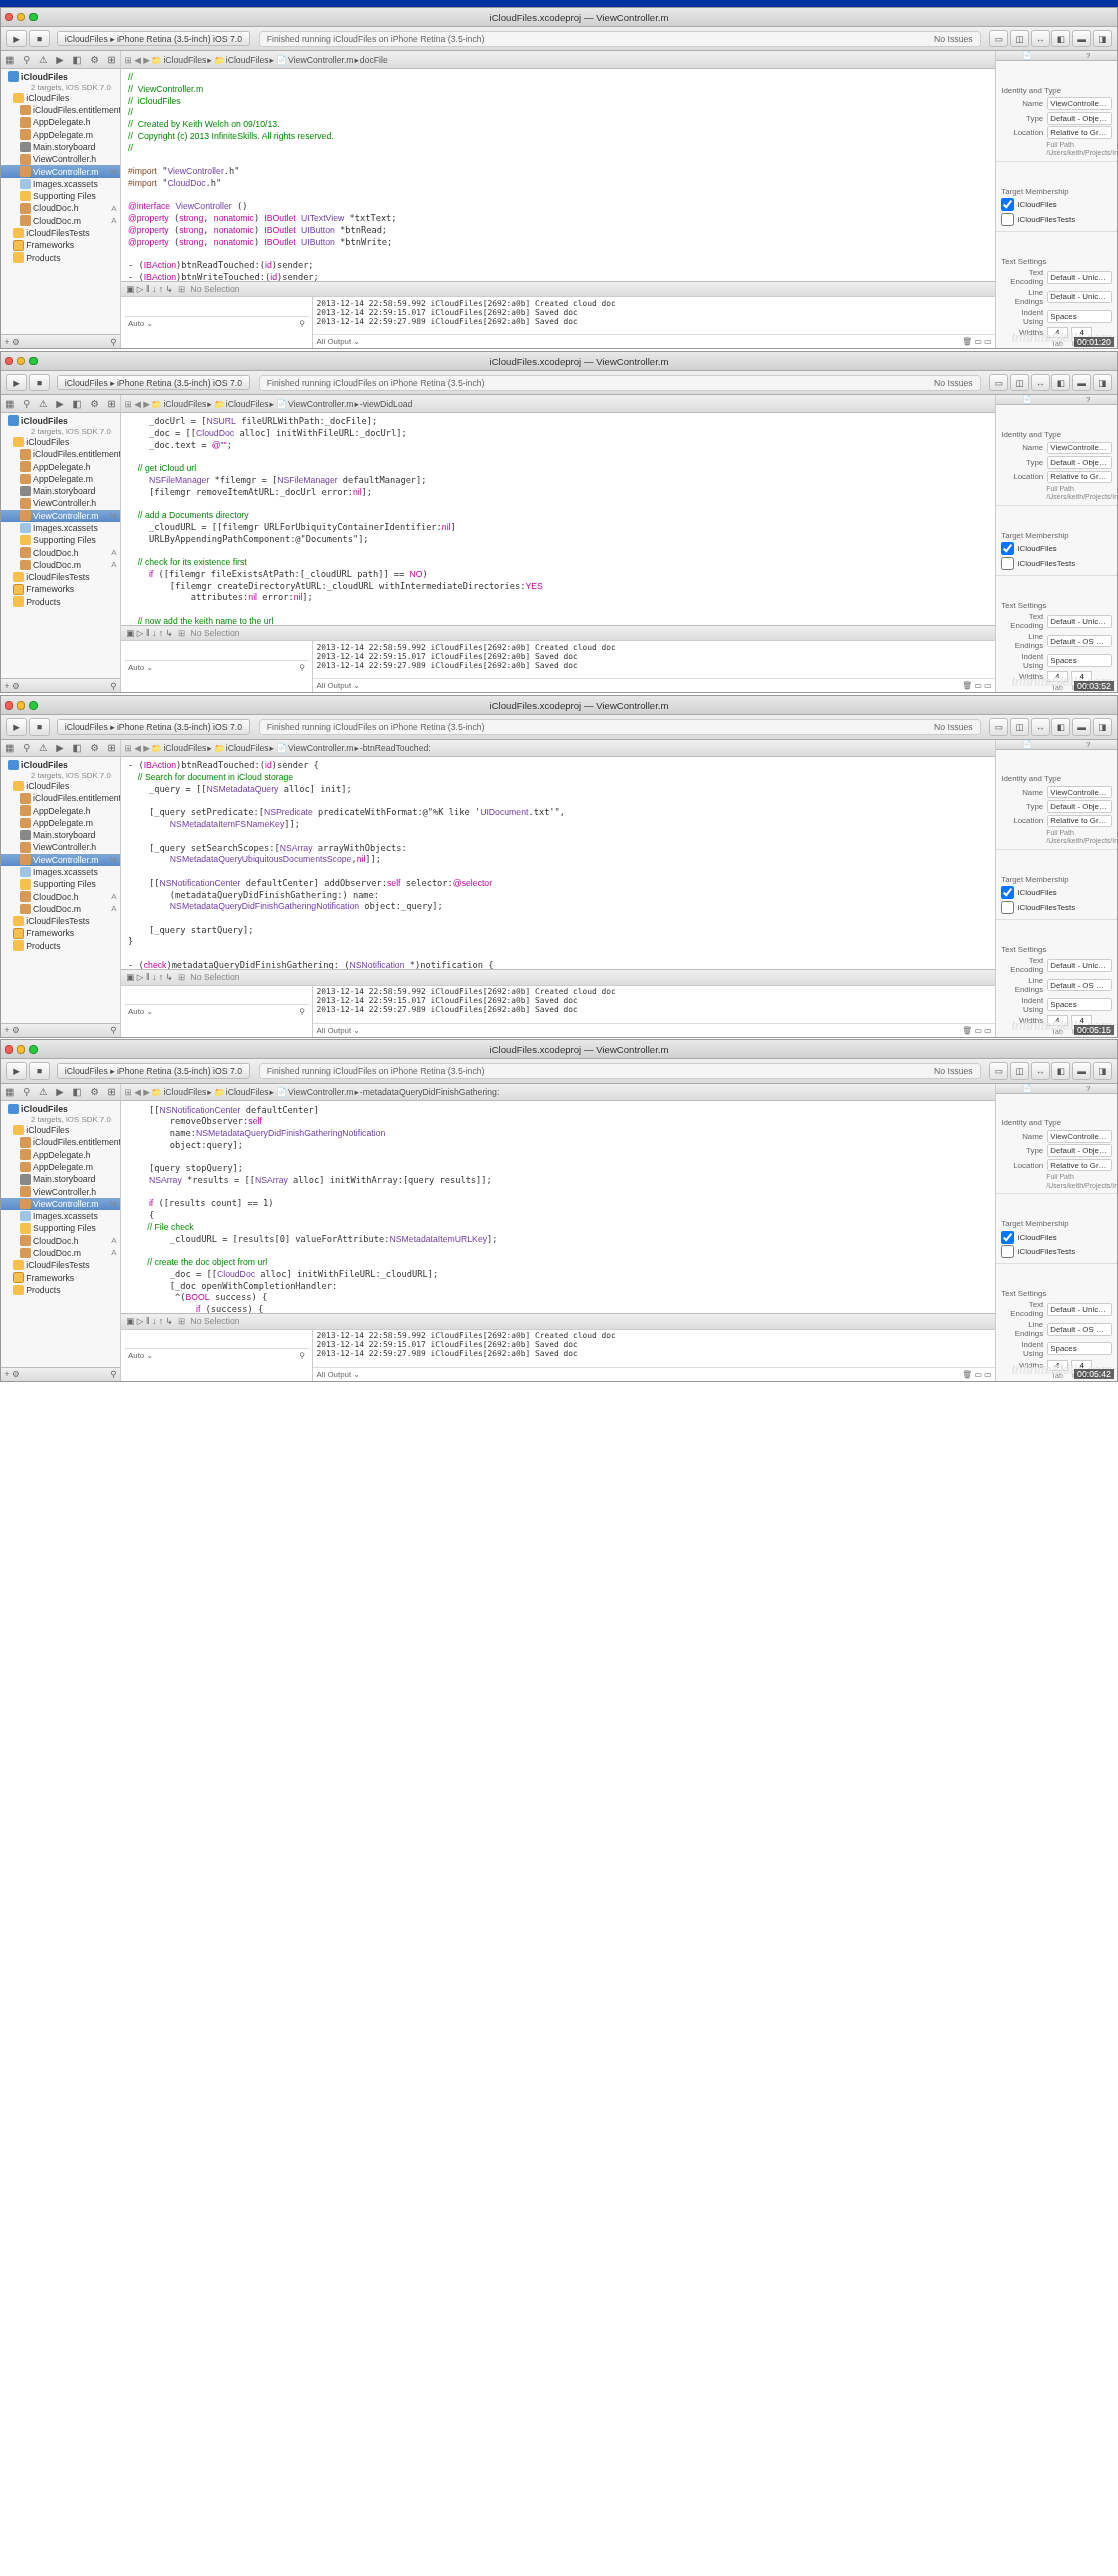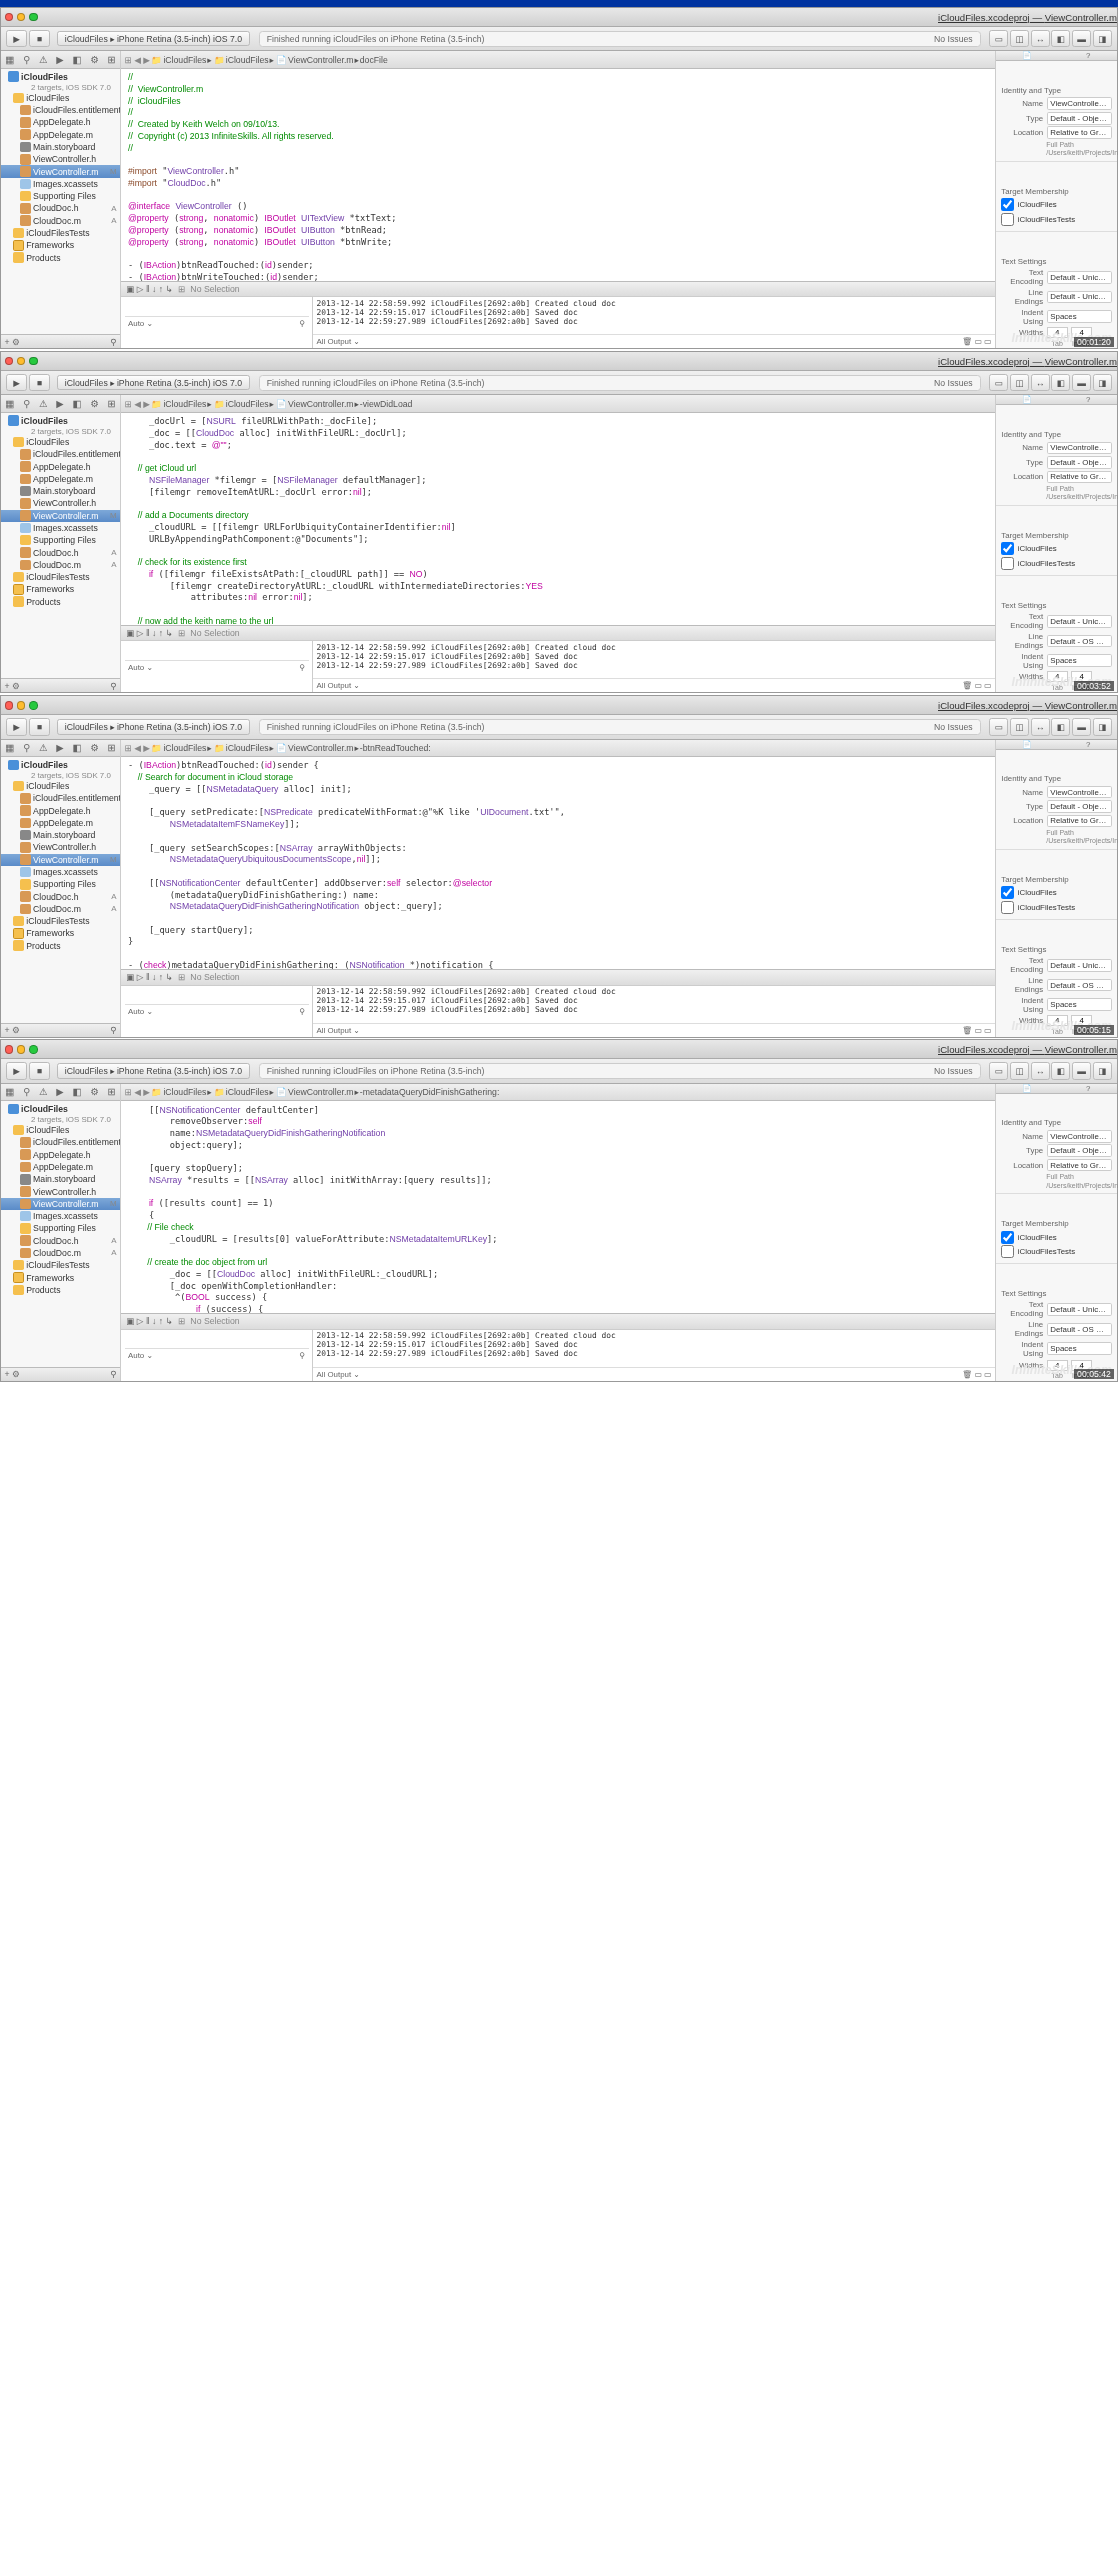--- a/index.html
+++ b/index.html
@@ -5,21 +5,21 @@
 * { margin: 0; padding: 0; box-sizing: border-box; font-family: "Lucida Grande", "Helvetica Neue", Arial, sans-serif; }
 body { background: #fff; font-size: 8.7px; color: #333; }
 .video-info { background: #0033a0; color: #fff; padding: 3.5px 5.2px; font-size: 9.6px; font-weight: bold; line-height: 1.3; }
 .panel { border: 0.9px solid #999; background: #ededed; margin-bottom: 1.7px; position: relative; }
 .traffic { display: inline-flex; gap: 3.5px; padding: 3.5px; align-items: center; }
 .traffic span { width: 8.7px; height: 8.7px; border-radius: 50%; display: inline-block; border: 0.9px solid rgba(0,0,0,0.3); }
 .traffic .red { background: #ff5f56; }
 .traffic .yellow { background: #ffbd2e; }
 .traffic .green { background: #27c93f; }
 .titlebar { background: linear-gradient(#e8e8e8, #d0d0d0); height: 19px; display: flex; align-items: center; border-bottom: 0.9px solid #aaa; font-size: 9.6px; }
-.titlebar .title { flex: 1; text-align: right; color: #333; text-decoration: underline; }
+.titlebar .title { flex: 1; text-align: center; color: #333; }
 .toolbar { background: linear-gradient(#f0f0f0, #dcdcdc); height: 24.4px; display: flex; align-items: center; padding: 0 5.2px; border-bottom: 0.9px solid #aaa; gap: 1.7px; }
 .toolbar .btn { width: 21px; height: 17.4px; background: linear-gradient(#fdfdfd,#e2e2e2); border: 0.9px solid #bbb; border-radius: 2.6px; display: inline-flex; align-items: center; justify-content: center; font-size: 8.7px; color: #555; }
 .toolbar .scheme { background: linear-gradient(#fdfdfd,#e2e2e2); border: 0.9px solid #bbb; border-radius: 2.6px; padding: 1.7px 7px; font-size: 8.7px; color: #444; margin-left: 5.2px; }
 .toolbar .activity { flex: 1; margin: 0 7px; background: #f5f5f5; border: 0.9px solid #ccc; border-radius: 3.5px; height: 15.7px; display: flex; align-items: center; padding: 0 7px; font-size: 8.7px; color: #666; justify-content: space-between; }
 .toolbar .rbtns { display: flex; gap: 1.7px; }
 .toolbar .rbtns .btn { width: 19px; }
 .main { display: flex; background: #fff; height: 297px; }
 .navigator { width: 120px; background: #f7f7f7; border-right: 0.9px solid #ccc; display: flex; flex-direction: column; font-size: 8.7px; }
 .nav-tabs { height: 17.4px; background: linear-gradient(#f0f0f0,#dcdcdc); border-bottom: 0.9px solid #bbb; display: flex; align-items: center; justify-content: space-around; color: #666; }
 .nav-tabs span { font-size: 9.6px; }

